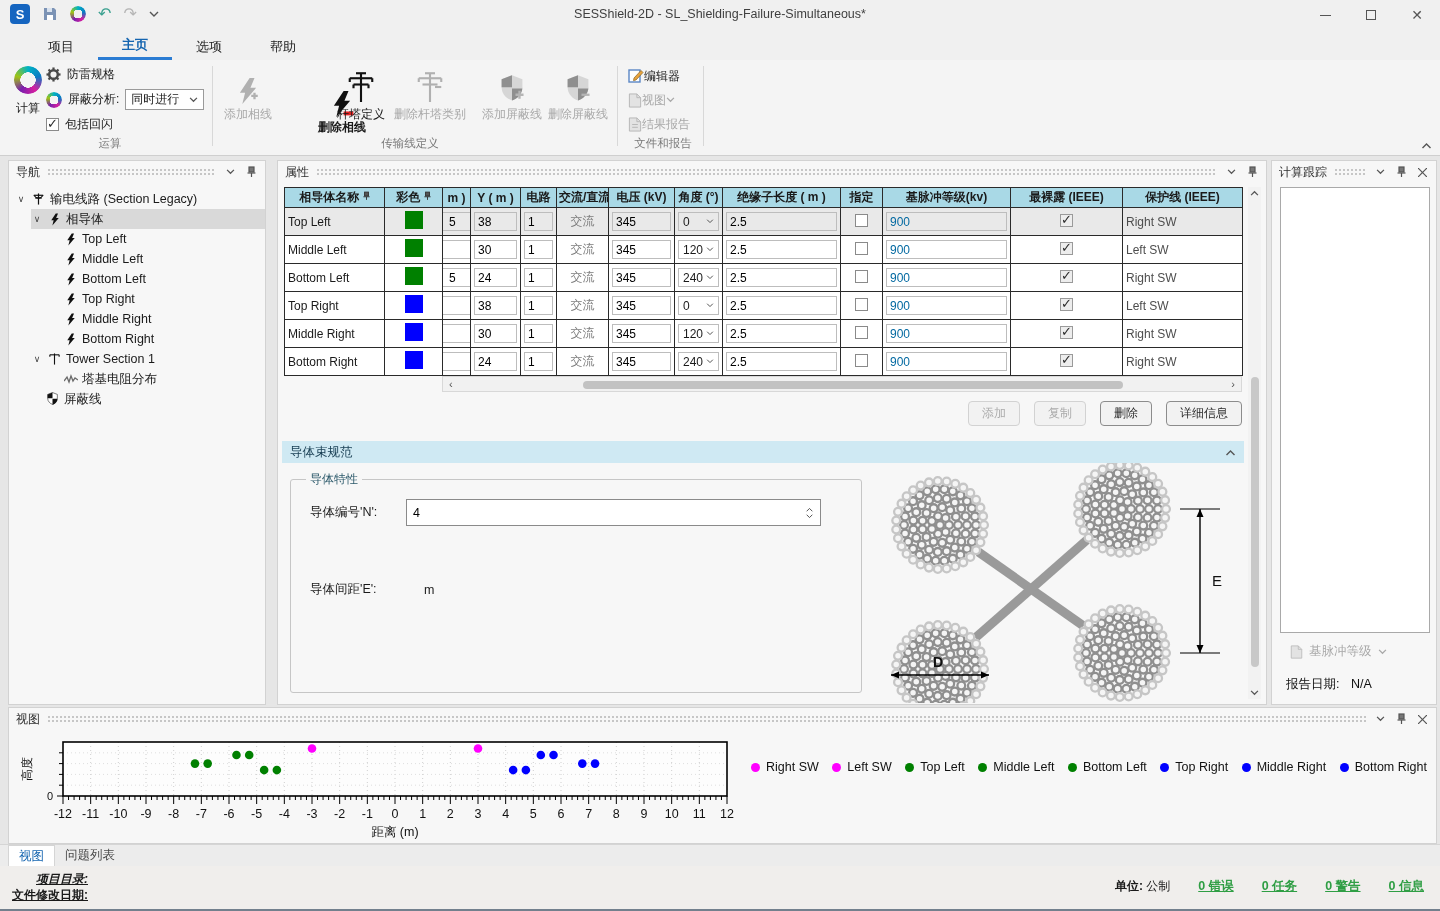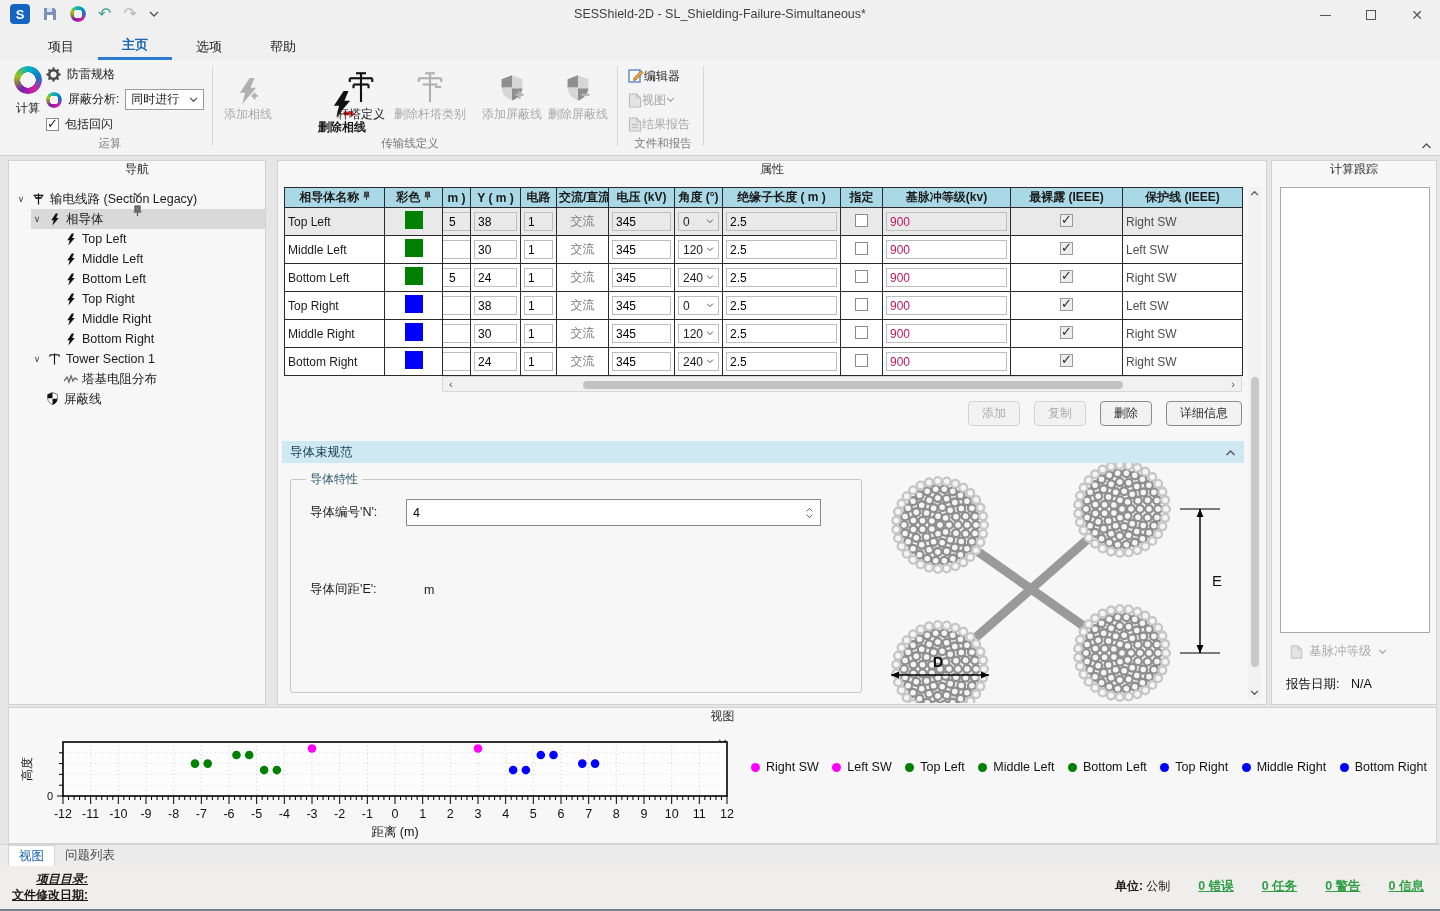--- a/index.html
+++ b/index.html
@@ -43,21 +43,21 @@
   .rbtn.dis { color:#a8a8a8; }
   .rbtn .ric { height:38px; display:flex; align-items:flex-end; justify-content:center; }
   .filerow { display:flex; align-items:center; height:24px; font-size:12px; }
   .filerow.dis { color:#a8a8a8; }
   .ribbon-collapse { position:absolute; right:8px; top:82px; }
   .cb { width:13px; height:13px; border:1px solid #8a8a8a; background:#fff; display:inline-block; position:relative; }
   .cb.checked::after { content:"✓"; position:absolute; left:0; top:-3px; font-size:13px; color:#2b2b2b; font-weight:bold; }
   .cb.gray { background:#ededed; border-color:#9a9a9a; }
   
   .panel { position:absolute; background:#f7f7f7; border:1px solid #d2d2d2; }
-  .phead { height:22px; display:flex; align-items:center; gap:7px; padding:0 7px;flex-direction:column; }
+  .phead { height:22px; display:flex; align-items:center; gap:7px; padding:0 7px; }
   .ptitle { font-size:12px; color:#2f2f2f; white-space:nowrap; }
   .leader { flex:1; height:8px; background-image:radial-gradient(circle,#c6c6c6 1px,transparent 1.2px); background-size:4px 4px; }
   .hic { display:flex; align-items:center; justify-content:center; width:14px; height:14px; }
   
   .tree { padding:6px 0 0 6px; }
   .trow { height:20px; display:flex; align-items:center; font-size:12.5px; gap:4px; }
   .trow .caret { width:12px; text-align:center; color:#444; font-size:9px; }
   .tsel { background:#d9d9d9; }
   .ticon { width:15px; height:15px; display:flex; align-items:center; justify-content:center; }
   
@@ -67,21 +67,21 @@
   tr.sel td { background:#e9e9e9; }
   .cellinput { width:100%; height:19px; border:1px solid #bdbdbd; font-size:12px; padding:0 3px; background:#fff;
                font-family:"Liberation Sans","DejaVu Sans",sans-serif; }
   tr.sel .cellinput { background:#e9e9e9; }
   .xinput { width:46px; margin-left:-14px; padding-left:16px; }
   .swatch { display:inline-block; width:18px; height:18px; margin:0 auto; }
   .colortd { text-align:center; }
   .acdc { color:#7d7d7d; text-align:center; }
   .cellsel { display:flex; border:1px solid #bdbdbd; background:#fff; height:19px; align-items:center; justify-content:space-between; padding:0 4px; }
   tr.sel .cellsel { background:#e9e9e9; }
-  .biltxt { color:#be185d; }
+  .biltxt { color:#0369a1; }
   .prot { color:#4d4d4d; }
   .ctr { text-align:center; }
   .hscroll { position:absolute; height:16px; background:#f1f1f1; border:1px solid #d8d8d8; }
   .hthumb { position:absolute; top:4px; height:8px; border-radius:4px; background:#c2c2c2; }
   .sarrow { position:absolute; top:1px; color:#555; font-size:11px; }
   .vscroll { position:absolute; width:13px; background:#f2f2f2; }
   .vthumb { position:absolute; left:2.5px; width:8px; border-radius:4px; background:#c8c8c8; }
   
   .btn { padding:3px 13px; border:1px solid #8c8c8c; border-radius:4px; background:#f2f2f2; font-size:12px; color:#2b2b2b; }
   .btn.disabled { color:#ababab; border-color:#d2d2d2; }

